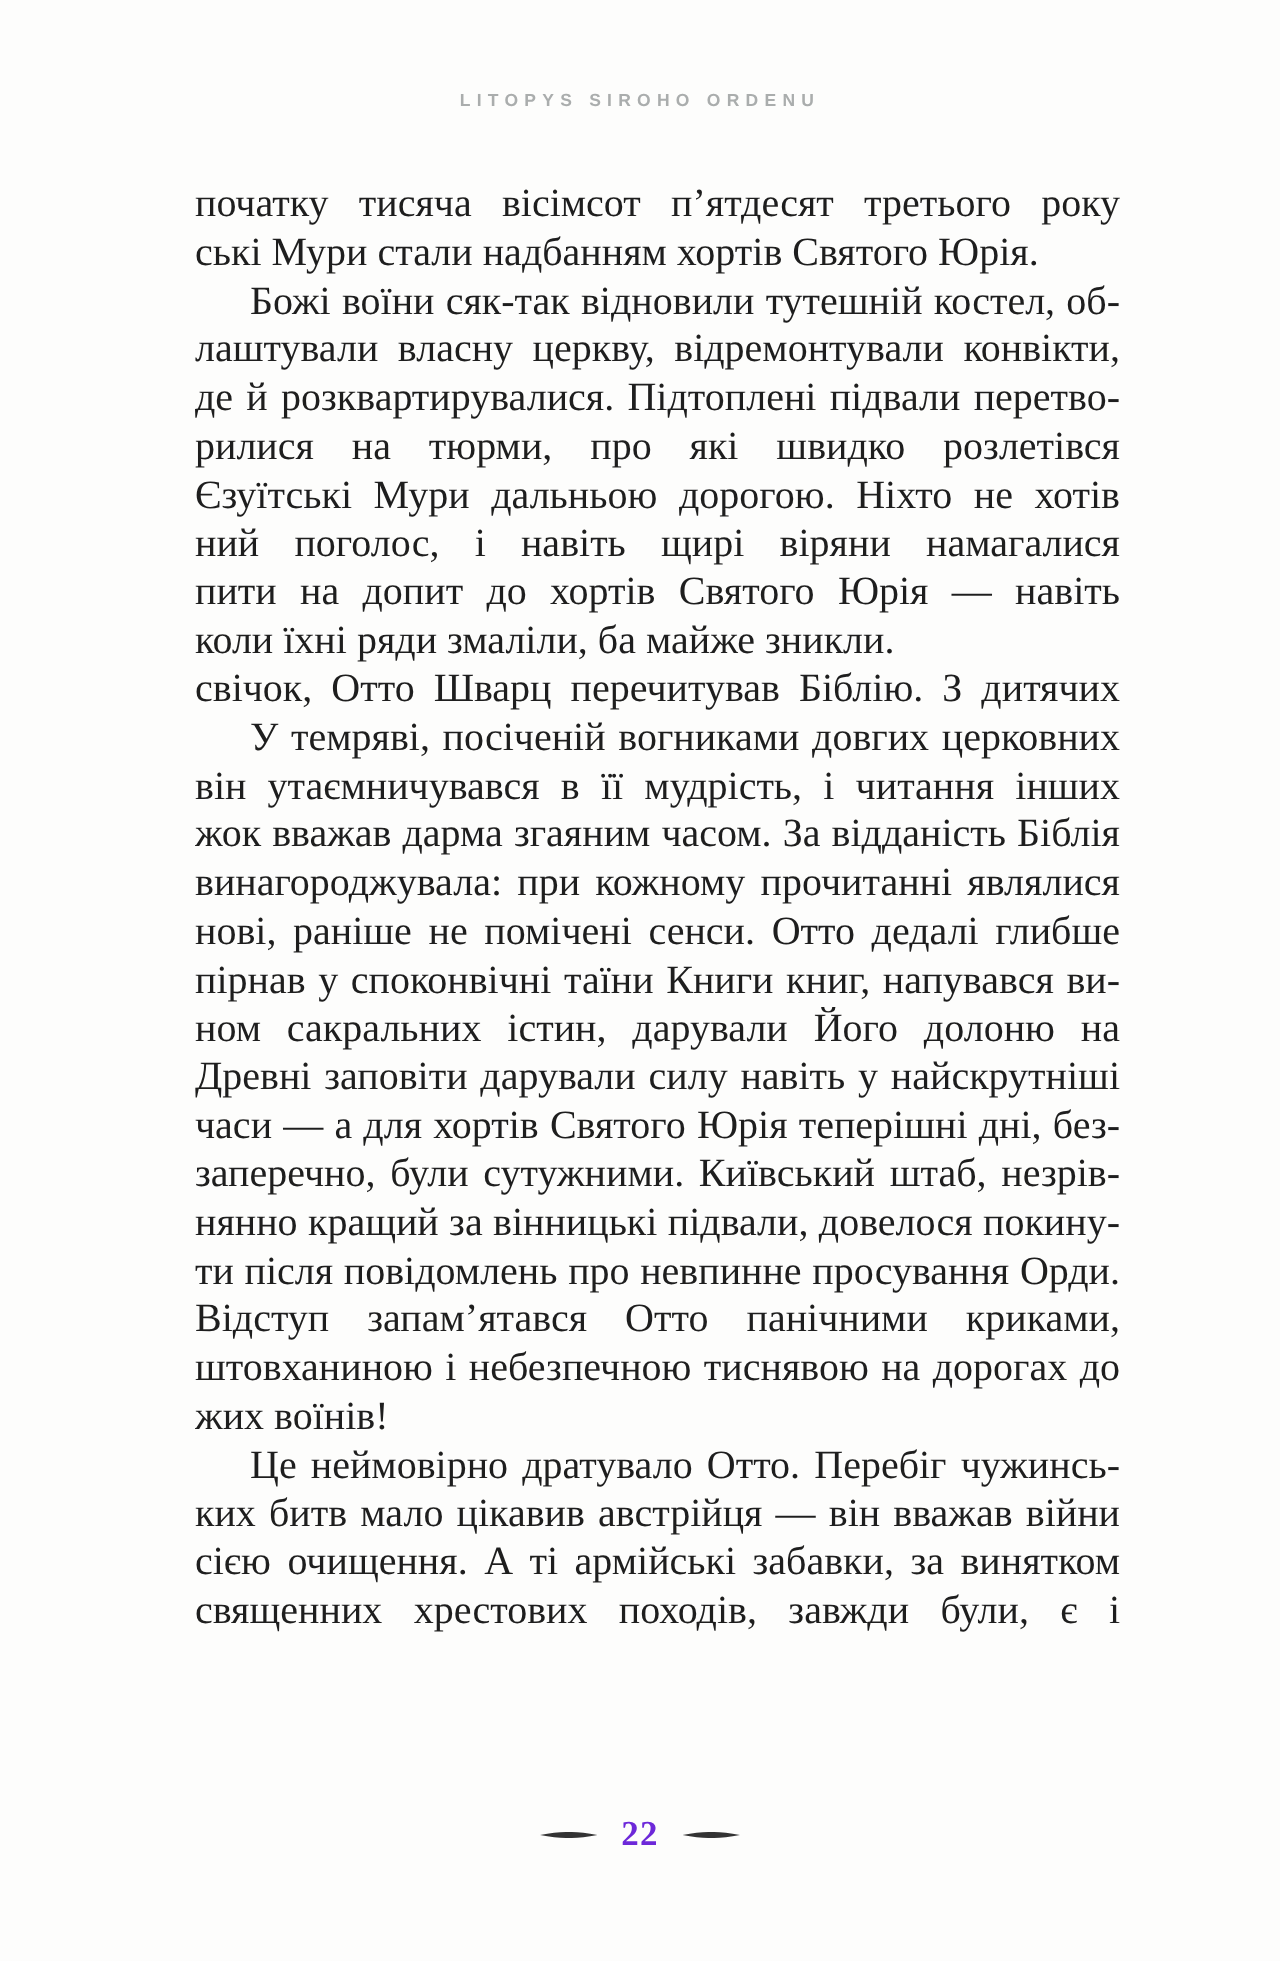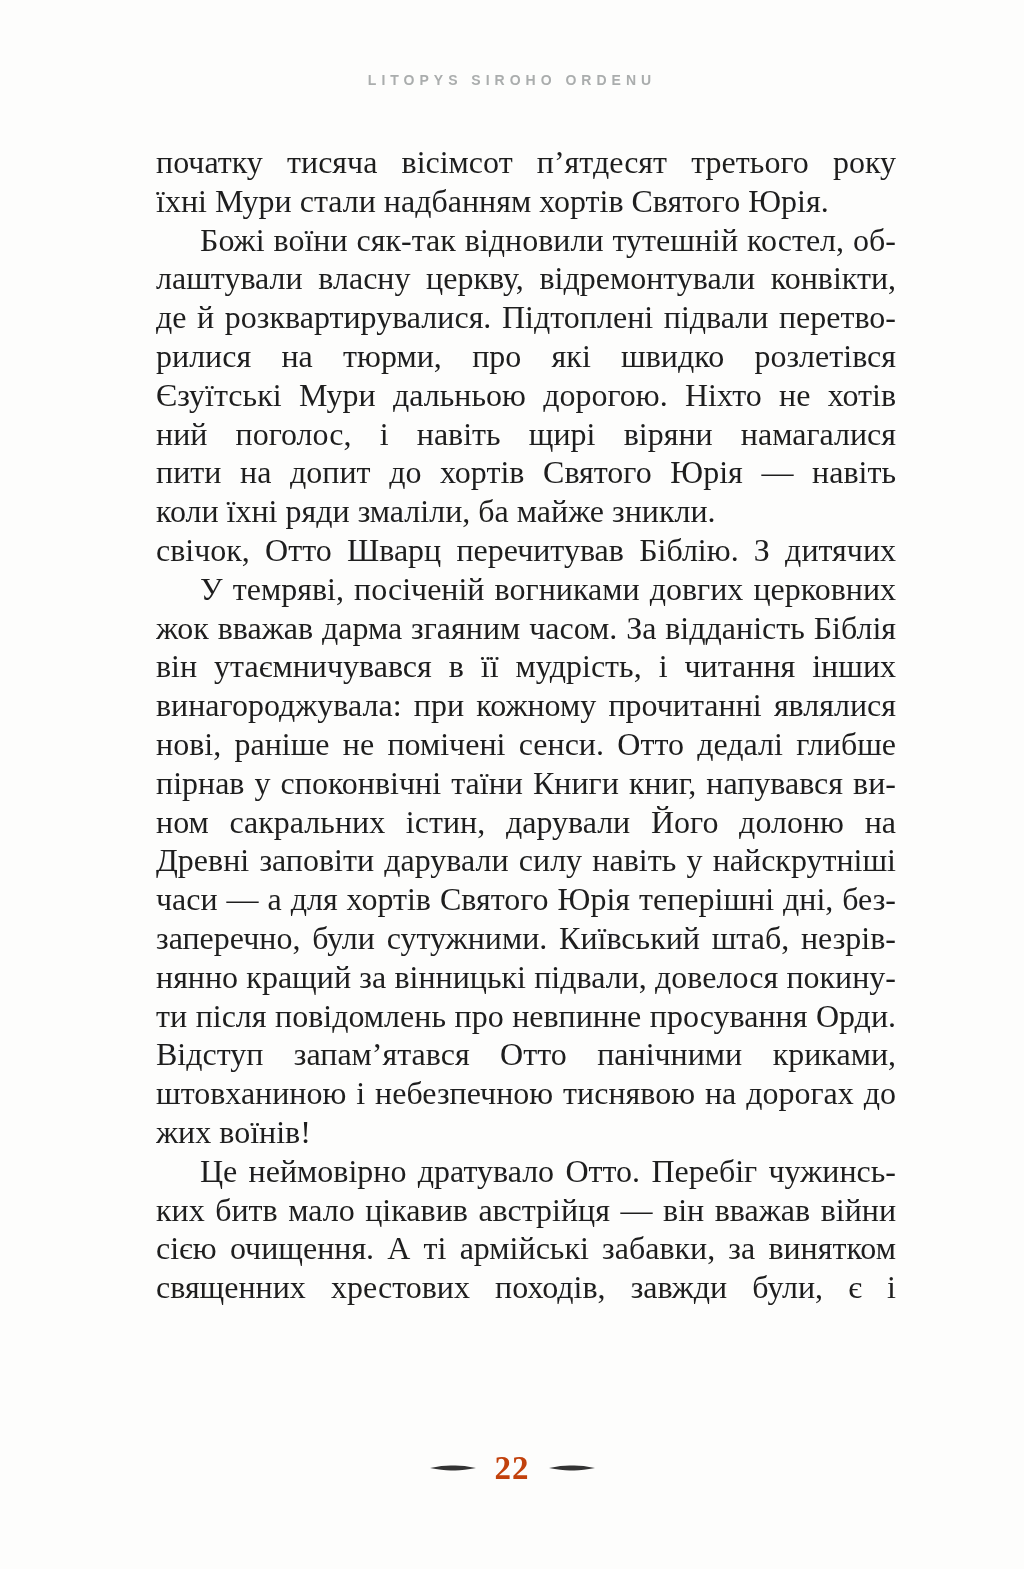--- a/index.html
+++ b/index.html
@@ -55,49 +55,49 @@
     left: 0;
     width: 100%;
     height: 40px;
     display: flex;
     justify-content: center;
     align-items: center;
     gap: 19px;
   }
   .page-number {
     font-family: "Liberation Serif", serif;
-    font-size: 33px;
+    font-size: 28px;
     font-weight: 700;
-    color: #c2410c;
+    color: #6d28d9;
     letter-spacing: 1px;
   }
   .spindle { display: block; }
 </style>
 </head>
 <body>
 
 <div class="page">
 
   <div class="running-header">LITOPYS SIROHO ORDENU</div>
 
   <div class="body-text">
       <div class="line">початку тисяча вісімсот п’ятдесят третього року Єзуїт-</div>
-      <div class="line end">їхні Мури стали надбанням хортів Святого Юрія.</div>
+      <div class="line end">ські Мури стали надбанням хортів Святого Юрія.</div>
       <div class="line indent">Божі воїни сяк-так відновили тутешній костел, об-</div>
       <div class="line">лаштували власну церкву, відремонтували конвікти,</div>
       <div class="line">де й розквартирувалися. Підтоплені підвали перетво-</div>
       <div class="line">рилися на тюрми, про які швидко розлетівся неприєм-</div>
       <div class="line">Єзуїтські Мури дальньою дорогою. Ніхто не хотів потра-</div>
       <div class="line">ний поголос, і навіть щирі віряни намагалися обходити</div>
       <div class="line">пити на допит до хортів Святого Юрія — навіть тепер,</div>
       <div class="line end">коли їхні ряди змаліли, ба майже зникли.</div>
       <div class="line">свічок, Отто Шварц перечитував Біблію. З дитячих літ</div>
       <div class="line indent">У темряві, посіченій вогниками довгих церковних</div>
+      <div class="line">він утаємничувався в її мудрість, і читання інших кни-</div>
       <div class="line">жок вважав дарма згаяним часом. За відданість Біблія</div>
-      <div class="line">він утаємничувався в її мудрість, і читання інших кни-</div>
       <div class="line">винагороджувала: при кожному прочитанні являлися</div>
       <div class="line">нові, раніше не помічені сенси. Отто дедалі глибше</div>
       <div class="line">пірнав у споконвічні таїни Книги книг, напувався ви-</div>
       <div class="line">ном сакральних істин, дарували Його долоню на плечі...</div>
       <div class="line">Древні заповіти дарували силу навіть у найскрутніші</div>
       <div class="line">часи — а для хортів Святого Юрія теперішні дні, без-</div>
       <div class="line">заперечно, були сутужними. Київський штаб, незрів-</div>
       <div class="line">нянно кращий за вінницькі підвали, довелося покину-</div>
       <div class="line">ти після повідомлень про невпинне просування Орди.</div>
       <div class="line">Відступ запам’ятався Отто панічними криками, вічною</div>

